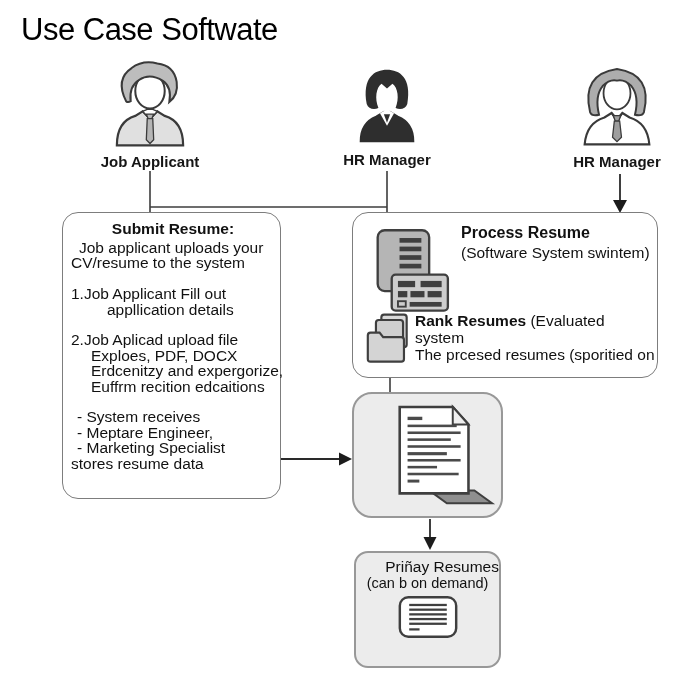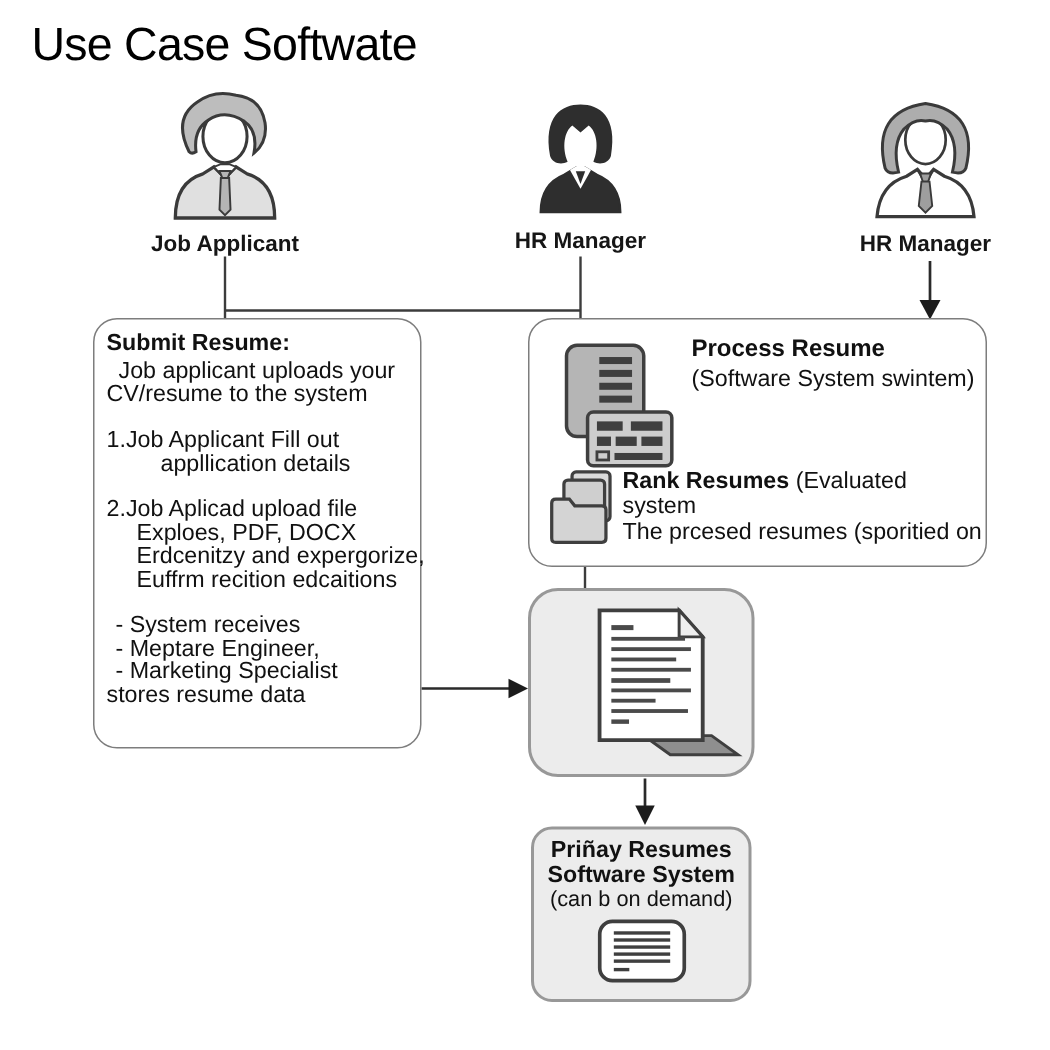--- a/index.html
+++ b/index.html
@@ -10,34 +10,34 @@
   .abs{position:absolute;}
   #title{left:21px;top:12px;font-size:31px;font-weight:normal;letter-spacing:-0.5px;color:#000;}
   
   .actor{width:124px;text-align:center;}
   .actor .label{font-size:15px;font-weight:bold;margin-top:1px;color:#161616;}
   
   .box{box-sizing:border-box;border-radius:16px;}
   .white-box{background:#ffffff;border:1.7px solid #7d7d7d;}
   .gray-box{background:#ececec;border:2px solid #989898;}
   #submit-box{left:62px;top:212px;width:219px;height:287px;padding:7px 5px 0 8px;}
-  #submit-box .head{text-align:left;font-size:15.5px;font-weight:bold;margin-bottom:2px;}
+  #submit-box .head{text-align:center;font-size:15.5px;font-weight:bold;margin-bottom:2px;}
   #submit-box .line{font-size:15.5px;line-height:15.4px;min-height:15.4px;white-space:nowrap;}
   .n8{margin-left:8px}.n36{margin-left:36px}.n20{margin-left:20px}.n6{margin-left:6px}.n16{margin-left:0}
   #process-box{left:352px;top:212px;width:306px;height:166px;}
   #process-title{left:108px;top:11px;font-size:16px;font-weight:bold;}
   #process-sub{left:108px;top:31px;font-size:15.5px;}
   #process-icon{left:20px;top:13px;}
   #rank-icon{left:13px;top:99px;}
   #rank-text{left:62px;top:100px;width:242px;font-size:15.5px;line-height:16.8px;}
   #rank-text .l3{margin-left:10px;}
   .b{font-weight:bold;text-align:center;}
   #review-box{left:352px;top:392px;width:151px;height:126px;border-radius:20px;}
   #output-box{left:354px;top:551px;width:147px;height:117px;text-align:center;padding-top:5px;border-radius:14px;}
-  #output-box .t1,#output-box .t2{font-size:15.5px;font-weight:bold;line-height:17px;}
+  #output-box .t1,#output-box .t2{font-size:15.5px;font-weight:normal;line-height:17px;text-align:right;}
   #output-box .t3{font-size:14.5px;line-height:16px;}
   #connectors{left:0;top:0;pointer-events:none;}
 </style>
 </head>
 <body>
 
 <div id="canvas">
 
   <div class="abs" id="title">Use Case Softwate</div>
 
@@ -150,21 +150,20 @@
       <rect x="28" y="51" width="40" height="3.2" fill="#4a4a4a"></rect>
       <rect x="28" y="58" width="54" height="2.6" fill="#4a4a4a"></rect>
       <rect x="28" y="65" width="30" height="2.6" fill="#4a4a4a"></rect>
       <rect x="28" y="72" width="52" height="2.6" fill="#4a4a4a"></rect>
       <rect x="28" y="79" width="12" height="3" fill="#4a4a4a"></rect>
     </svg>
   </div>
 
   <div class="abs box gray-box" id="output-box">
     <div class="t1">Priñay Resumes</div>
-    <div class="t2">Software System</div>
     <div class="t3">(can b on demand)</div>
     <svg width="62" height="46" viewBox="0 0 66 48" style="margin-top:3px">
       <rect x="3" y="3" width="60" height="42" rx="9" fill="#ffffff" stroke="#3f3f3f" stroke-width="2.6"></rect>
       <rect x="13" y="10" width="40" height="2.4" fill="#3f3f3f"></rect>
       <rect x="13" y="15" width="40" height="2.4" fill="#3f3f3f"></rect>
       <rect x="13" y="20" width="40" height="2.4" fill="#3f3f3f"></rect>
       <rect x="13" y="25" width="40" height="2.4" fill="#3f3f3f"></rect>
       <rect x="13" y="30" width="40" height="2.4" fill="#3f3f3f"></rect>
       <rect x="13" y="36" width="11" height="2.4" fill="#3f3f3f"></rect>
     </svg>

